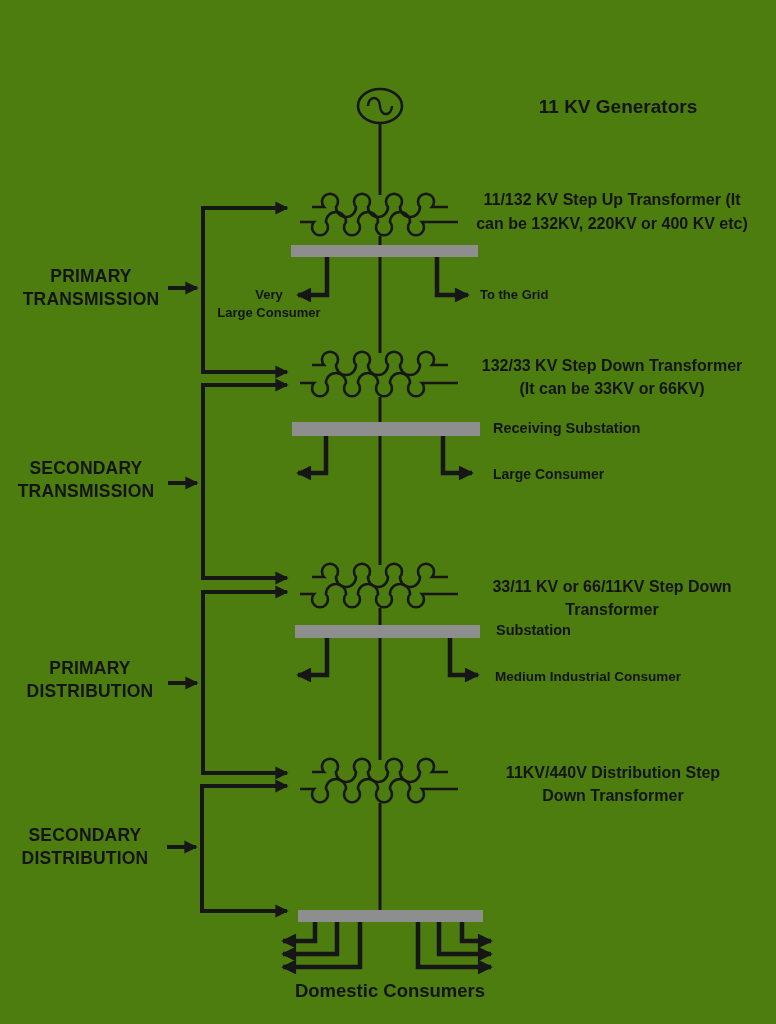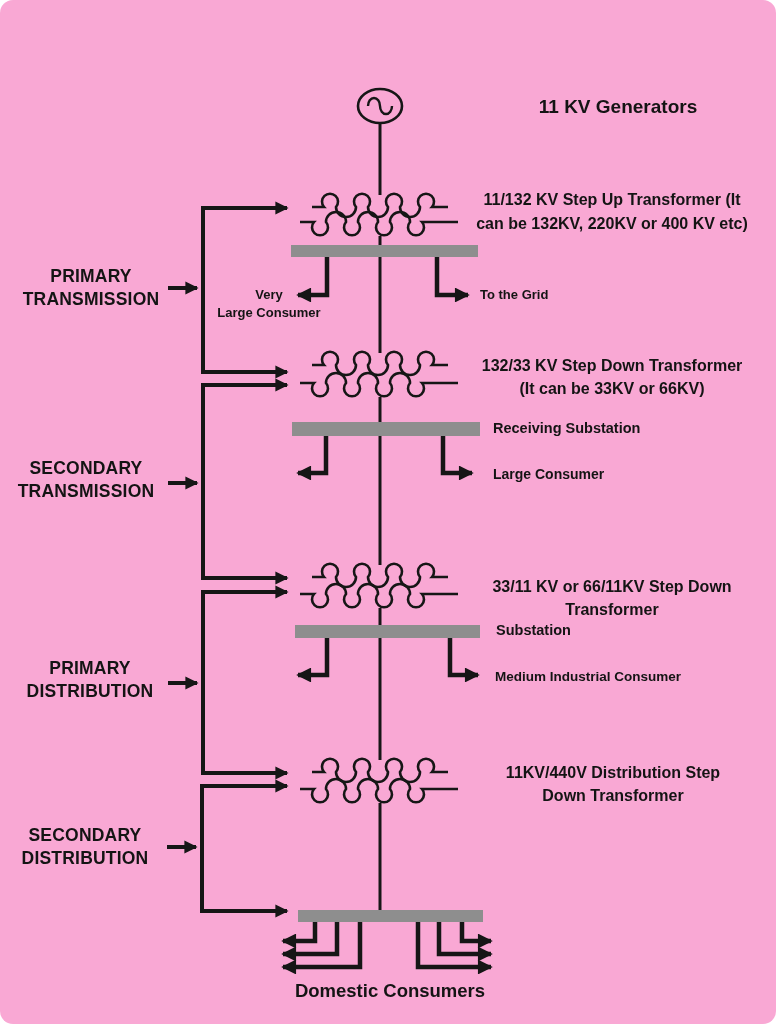--- a/index.html
+++ b/index.html
@@ -1,16 +1,16 @@
 <!DOCTYPE html>
 <html><head>
 <meta charset="utf-8">
 <style>
   html,body{margin:0;padding:0;background:#ffffff;}
-  .page{width:776px;height:1024px;position:relative;background:#f9a8d4;overflow:hidden;border-radius:13px;}
+  .page{width:776px;height:1024px;position:relative;background:#4d7c0f;overflow:hidden;}
   svg{display:block;}
   .ln{fill:none;stroke:#161616;}
   .w3{stroke-width:3;}
   .w4{stroke-width:4;}
   .w45{stroke-width:4.5;}
   .coil{fill:none;stroke:#161616;stroke-width:2.6;}
   text{fill:#141414;font-family:"Liberation Sans","DejaVu Sans",sans-serif;font-weight:700;}
   .t-title{font-size:19px;}
   .t-stage{font-size:17.5px;letter-spacing:0.2px;}
   .t-xfmr{font-size:16px;}

